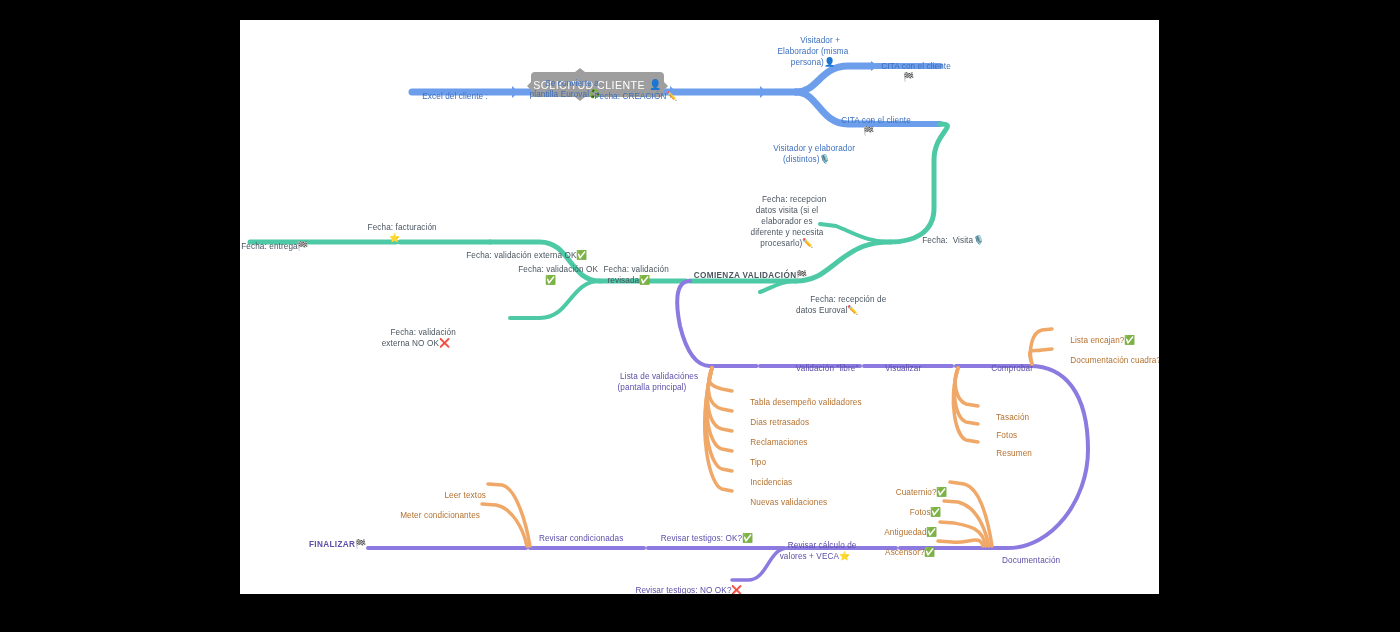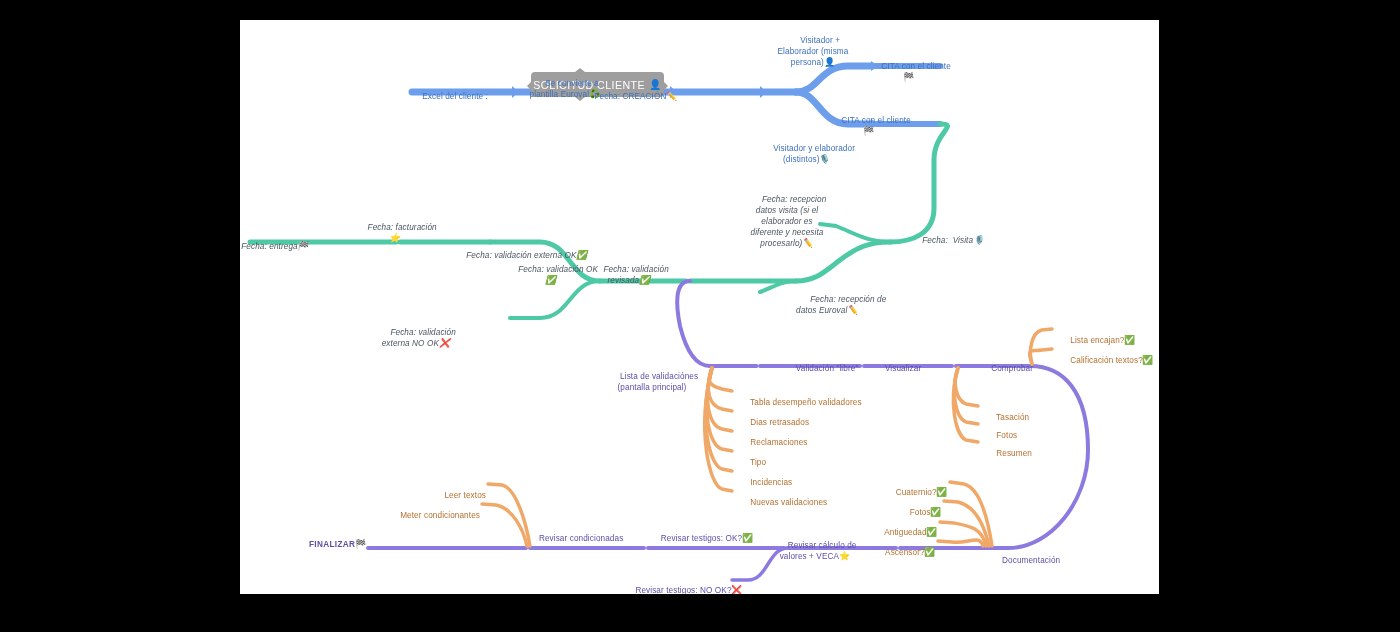--- a/index.html
+++ b/index.html
@@ -18,21 +18,21 @@
 
   .lbl {
     position:absolute; white-space:pre; line-height:11px;
     font-size:8.2px; letter-spacing:.1px;
   }
   .lbl.c  { text-align:center; transform:translateX(-50%); }
   .lbl.l  { text-align:left; }
   .lbl.r  { transform:translateX(-100%); }
 
   .blue   { color:#3c6fbd; }
-  .teal   { color:#4a5560;font-style:italic; }
+  .teal   { color:#4a5560; }
   .purple { color:#5b4fa8; }
   .orange { color:#b4702e; }
   .bold   { font-weight:bold; letter-spacing:.35px; }
 
   
   #root {
     position:absolute; left:279px; top:52px;
     width:133px; height:25px;
     background:#9e9e9e; border-radius:4px;
     color:#ffffff; font-size:10.6px; letter-spacing:.45px;
@@ -210,20 +210,23 @@
 elaborador es
 diferente y necesita
 procesarlo)</span><span class="ico">✏️</span>
     </div>
 
     <div class="lbl l teal" style="left:556px; top:263px;">
       <span>Fecha: recepción de
 datos Euroval</span><span class="ico">✏️</span>
     </div>
 
+    <div class="lbl c teal bold" style="left:503px; top:239px;">
+      <span>COMIENZA VALIDACIÓN</span><span class="ico">🏁</span>
+    </div>
 
     <div class="lbl c teal" style="left:389px; top:233px;">
       <span>Fecha: validación
 revisada</span><span class="ico">✅</span>
     </div>
 
     <div class="lbl c teal" style="left:311px; top:233px;">
       <span>Fecha: validación OK</span><br><span class="ico">✅</span>
     </div>
 
@@ -302,21 +305,21 @@
     <div class="lbl l orange" style="left:742px; top:381px;">
       <span>Tasación</span></div>
     <div class="lbl l orange" style="left:742px; top:399px;">
       <span>Fotos</span></div>
     <div class="lbl l orange" style="left:742px; top:417px;">
       <span>Resumen</span></div>
 
     <div class="lbl l orange" style="left:816px; top:304px;">
       <span>Lista encajan?</span><span class="ico">✅</span></div>
     <div class="lbl l orange" style="left:816px; top:324px;">
-      <span>Calificación textos?</span><span class="ico">✅</span></div>
+      <span>Documentación cuadra?</span><span class="ico">✅</span></div>
 
     <div class="lbl r orange" style="left:708px; top:456px;">
       <span>Cuaternio?</span><span class="ico">✅</span></div>
     <div class="lbl r orange" style="left:702px; top:476px;">
       <span>Fotos</span><span class="ico">✅</span></div>
     <div class="lbl r orange" style="left:698px; top:496px;">
       <span>Antiguedad</span><span class="ico">✅</span></div>
     <div class="lbl r orange" style="left:696px; top:516px;">
       <span>Ascensor?</span><span class="ico">✅</span></div>
 

